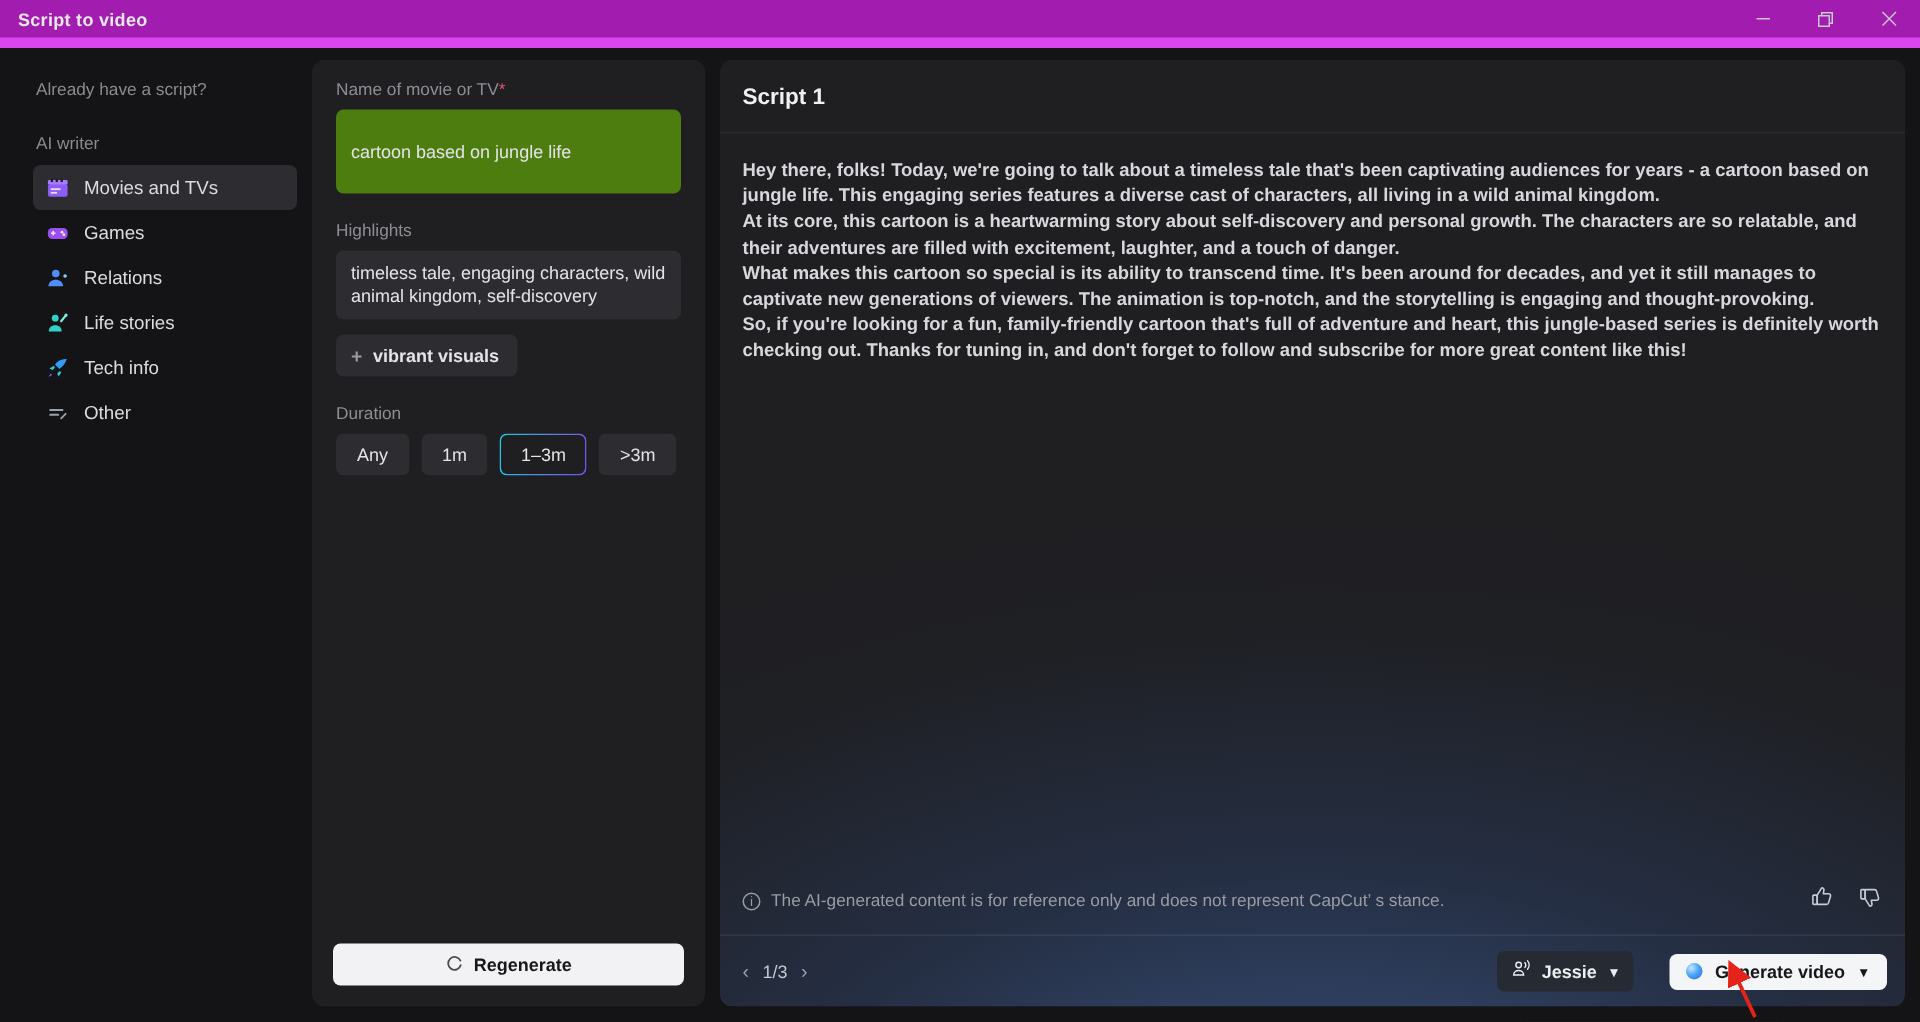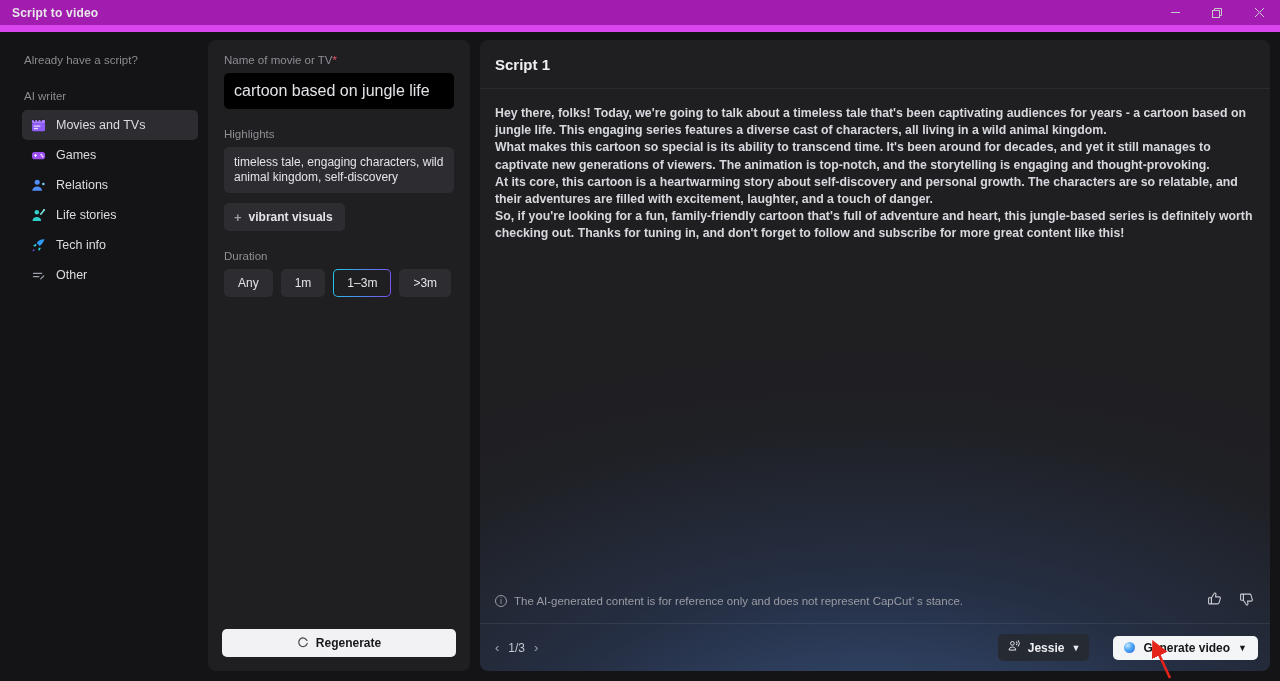--- a/index.html
+++ b/index.html
@@ -65,24 +65,24 @@
     background: #1f1f22;
     border-radius: 8px;
     position: relative;
     padding: 14px 16px;
   }
   .field-label {
     font-size: 11.5px; color: #8d8d94; margin-bottom: 7px;
   }
   .req { color: #e0536a; }
   .text-input {
-    width: 100%; background: #000000;
+    width: 100%; background: #4d7c0f;
     border: none; border-radius: 5px;
-    color: #e4e4e8; font-size: 16px;
-    padding: 9px 10px;
+    color: #e4e4e8; font-size: 12px;
+    padding: 21px 10px;
     font-family: "Liberation Sans", sans-serif;
     outline: none;
   }
   .textarea-box {
     width: 100%; background: #2c2c31;
     border-radius: 5px; color: #e4e4e8;
     font-size: 12px; padding: 8px 10px;
     line-height: 15px; min-height: 40px;
     word-break: break-all;
   }
@@ -339,22 +339,22 @@
   </div>
 
   <div class="script-panel">
 
     <div class="script-head">
       <div class="script-title">Script 1</div>
     </div>
 
     <div class="script-body">
       <p>Hey there, folks! Today, we're going to talk about a timeless tale that's been captivating audiences for years - a cartoon based on jungle life. This engaging series features a diverse cast of characters, all living in a wild animal kingdom.</p>
+      <p>At its core, this cartoon is a heartwarming story about self-discovery and personal growth. The characters are so relatable, and their adventures are filled with excitement, laughter, and a touch of danger.</p>
       <p>What makes this cartoon so special is its ability to transcend time. It's been around for decades, and yet it still manages to captivate new generations of viewers. The animation is top-notch, and the storytelling is engaging and thought-provoking.</p>
-      <p>At its core, this cartoon is a heartwarming story about self-discovery and personal growth. The characters are so relatable, and their adventures are filled with excitement, laughter, and a touch of danger.</p>
       <p>So, if you're looking for a fun, family-friendly cartoon that's full of adventure and heart, this jungle-based series is definitely worth checking out. Thanks for tuning in, and don't forget to follow and subscribe for more great content like this!</p>
     </div>
 
     <div class="disclaimer-row">
       <div class="disclaimer-text">
         <span class="info-circle">i</span>
         <span>The AI-generated content is for reference only and does not represent CapCut’ s stance.</span>
       </div>
       <div class="feedback-icons">
         <span>

